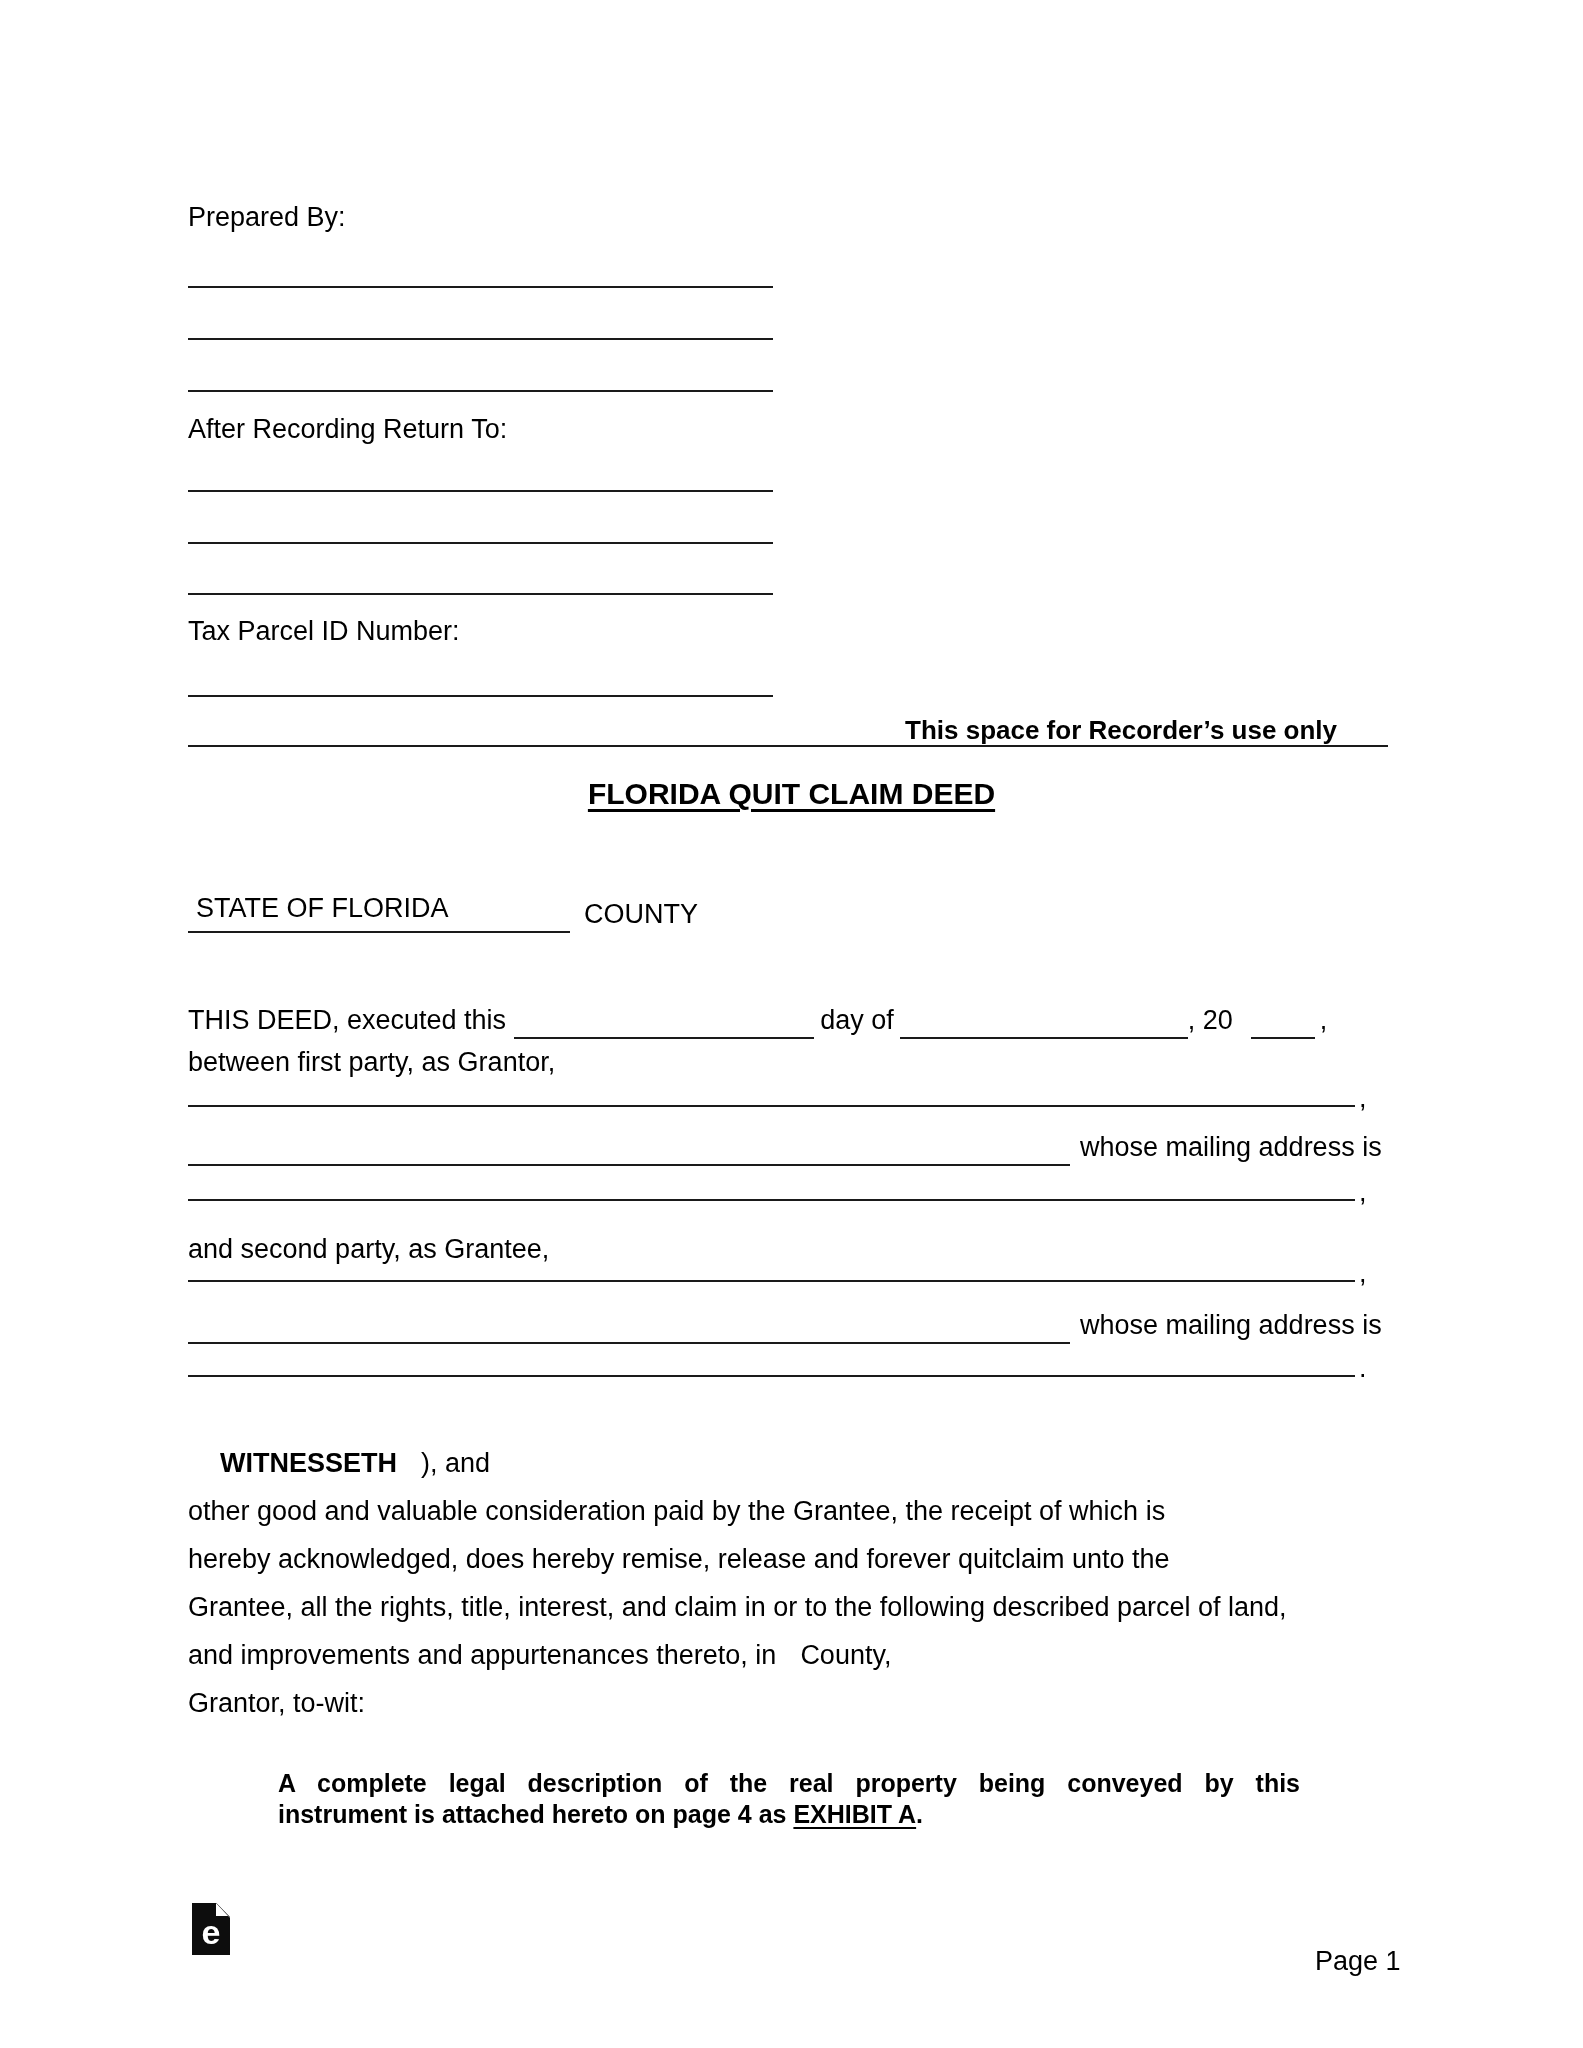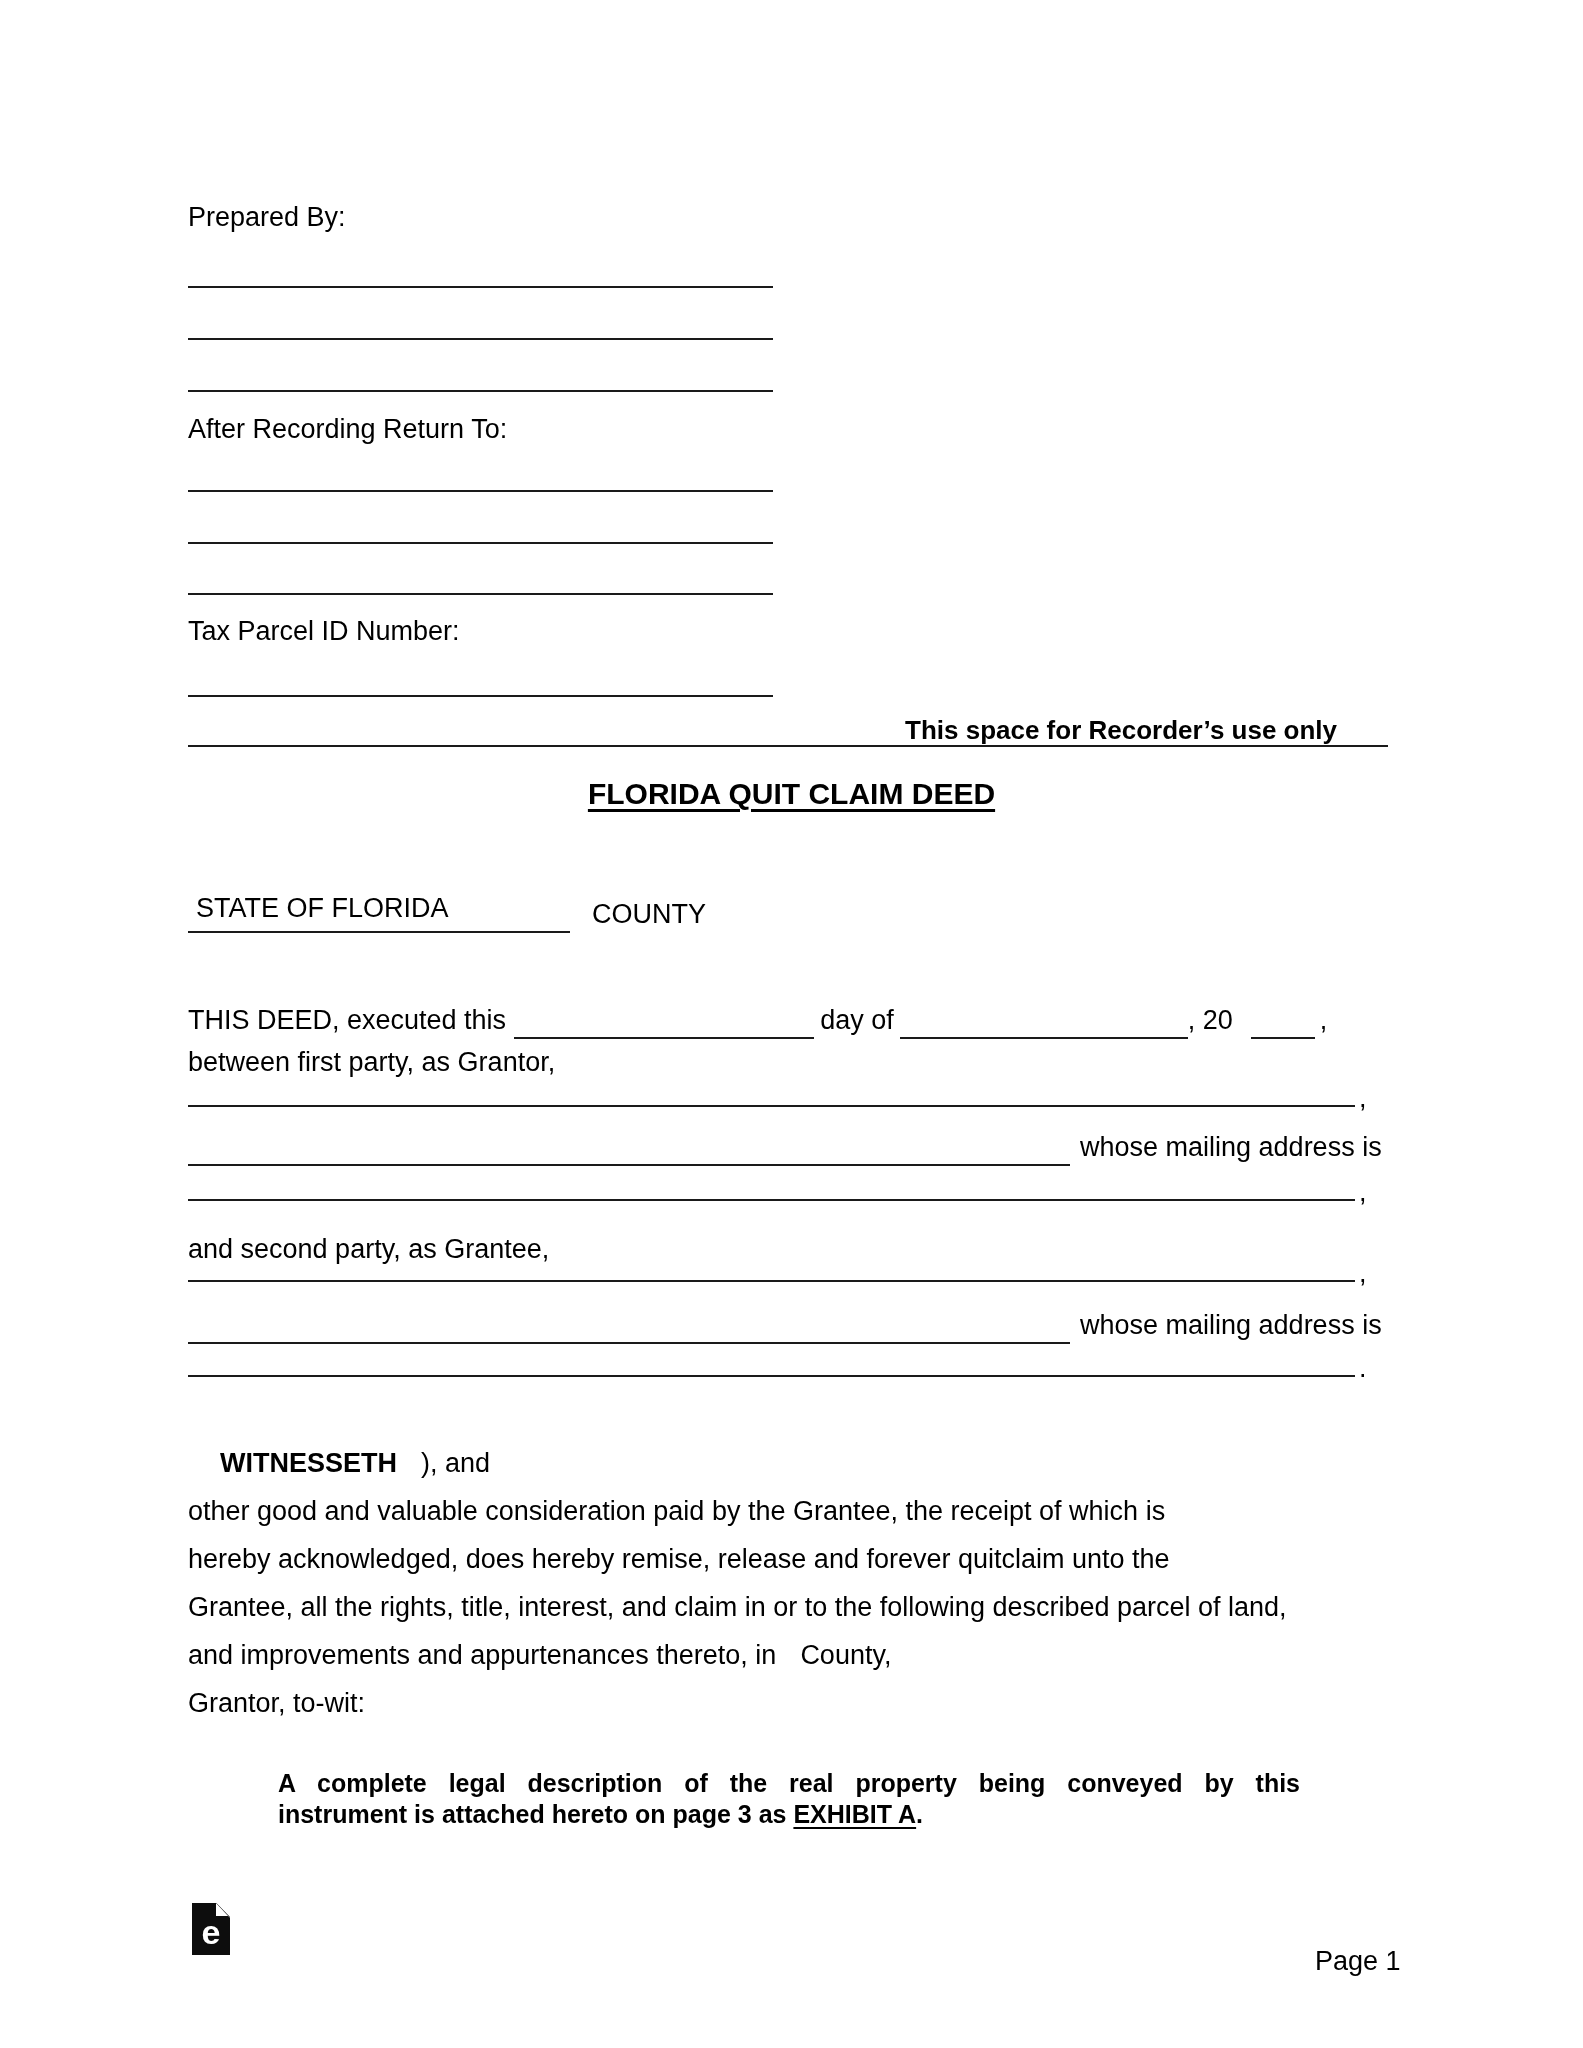--- a/index.html
+++ b/index.html
@@ -54,21 +54,21 @@
   <div class="abs txt" style="left:188px;top:615px;">Tax Parcel ID Number:</div>
   <div class="rule short" style="top:695px;"></div>
 
   <div class="abs recorder-note" style="left:905px;top:718px;">This space for Recorder’s use only</div>
   <div class="rule" style="left:188px;top:745px;width:1200px;"></div>
 
   <div class="abs title" style="top:775px;"><span>FLORIDA QUIT CLAIM DEED</span></div>
 
   <div class="abs txt" style="left:196px;top:848px;margin-top:44px;">STATE OF FLORIDA</div>
   <div class="abs txt" style="left:188px;top:898px;">
-    <span class="blank" style="width:382px;"></span><span style="margin-left:22px;">COUNTY</span>
+    <span class="blank" style="width:382px;"></span><span style="margin-left:14px;">COUNTY</span>
   </div>
 
   <div class="abs txt" style="left:188px;top:1004px;">
     <span>THIS DEED, executed this</span><span class="blank" style="width:300px;margin:0 6px 0 8px;"></span><span>day of</span><span class="blank" style="width:288px;margin:0 0 0 6px;"></span><span>, 20</span><span class="blank" style="width:64px;margin:0 0 0 18px;"></span><span style="margin-left:5px;">,</span>
   </div>
   <div class="abs txt" style="left:188px;top:1046px;">between first party, as Grantor,</div>
 
   <div class="row" style="top:1082px;">
     <span class="blank" style="width:1167px;"></span>
       <span style="margin-left:4px;">,</span>
@@ -100,21 +100,21 @@
     <div class="pline"><b>WITNESSETH</b><span class="fill" style="margin-left:14px;margin-right:10px;"></span><span>), and</span></div>
     <div class="plain">other good and valuable consideration paid by the Grantee, the receipt of which is</div>
     <div class="plain">hereby acknowledged, does hereby remise, release and forever quitclaim unto the</div>
     <div class="plain">Grantee, all the rights, title, interest, and claim in or to the following described parcel of land,</div>
     <div class="pline"><span>and improvements and appurtenances thereto, in</span><span class="fill" style="margin-left:12px;margin-right:12px;"></span><span>County,</span></div>
     <div class="plain">Grantor, to-wit:</div>
   </div>
 
   <div class="boldpara" style="top:1768px;">
     <div class="just">A complete legal description of the real property being conveyed by this</div>
-    <div><span>instrument is attached hereto on page 3 as </span><span class="exhibit">EXHIBIT A</span><span>.</span></div>
+    <div><span>instrument is attached hereto on page 4 as </span><span class="exhibit">EXHIBIT A</span><span>.</span></div>
   </div>
 
   <div class="logo">
     <span class="fold"></span>
     <span class="eletter">e</span>
   </div>
   <div class="abs pagenum" style="left:1315px;top:1905px;">Page 1</div>
 
 </div>
 

